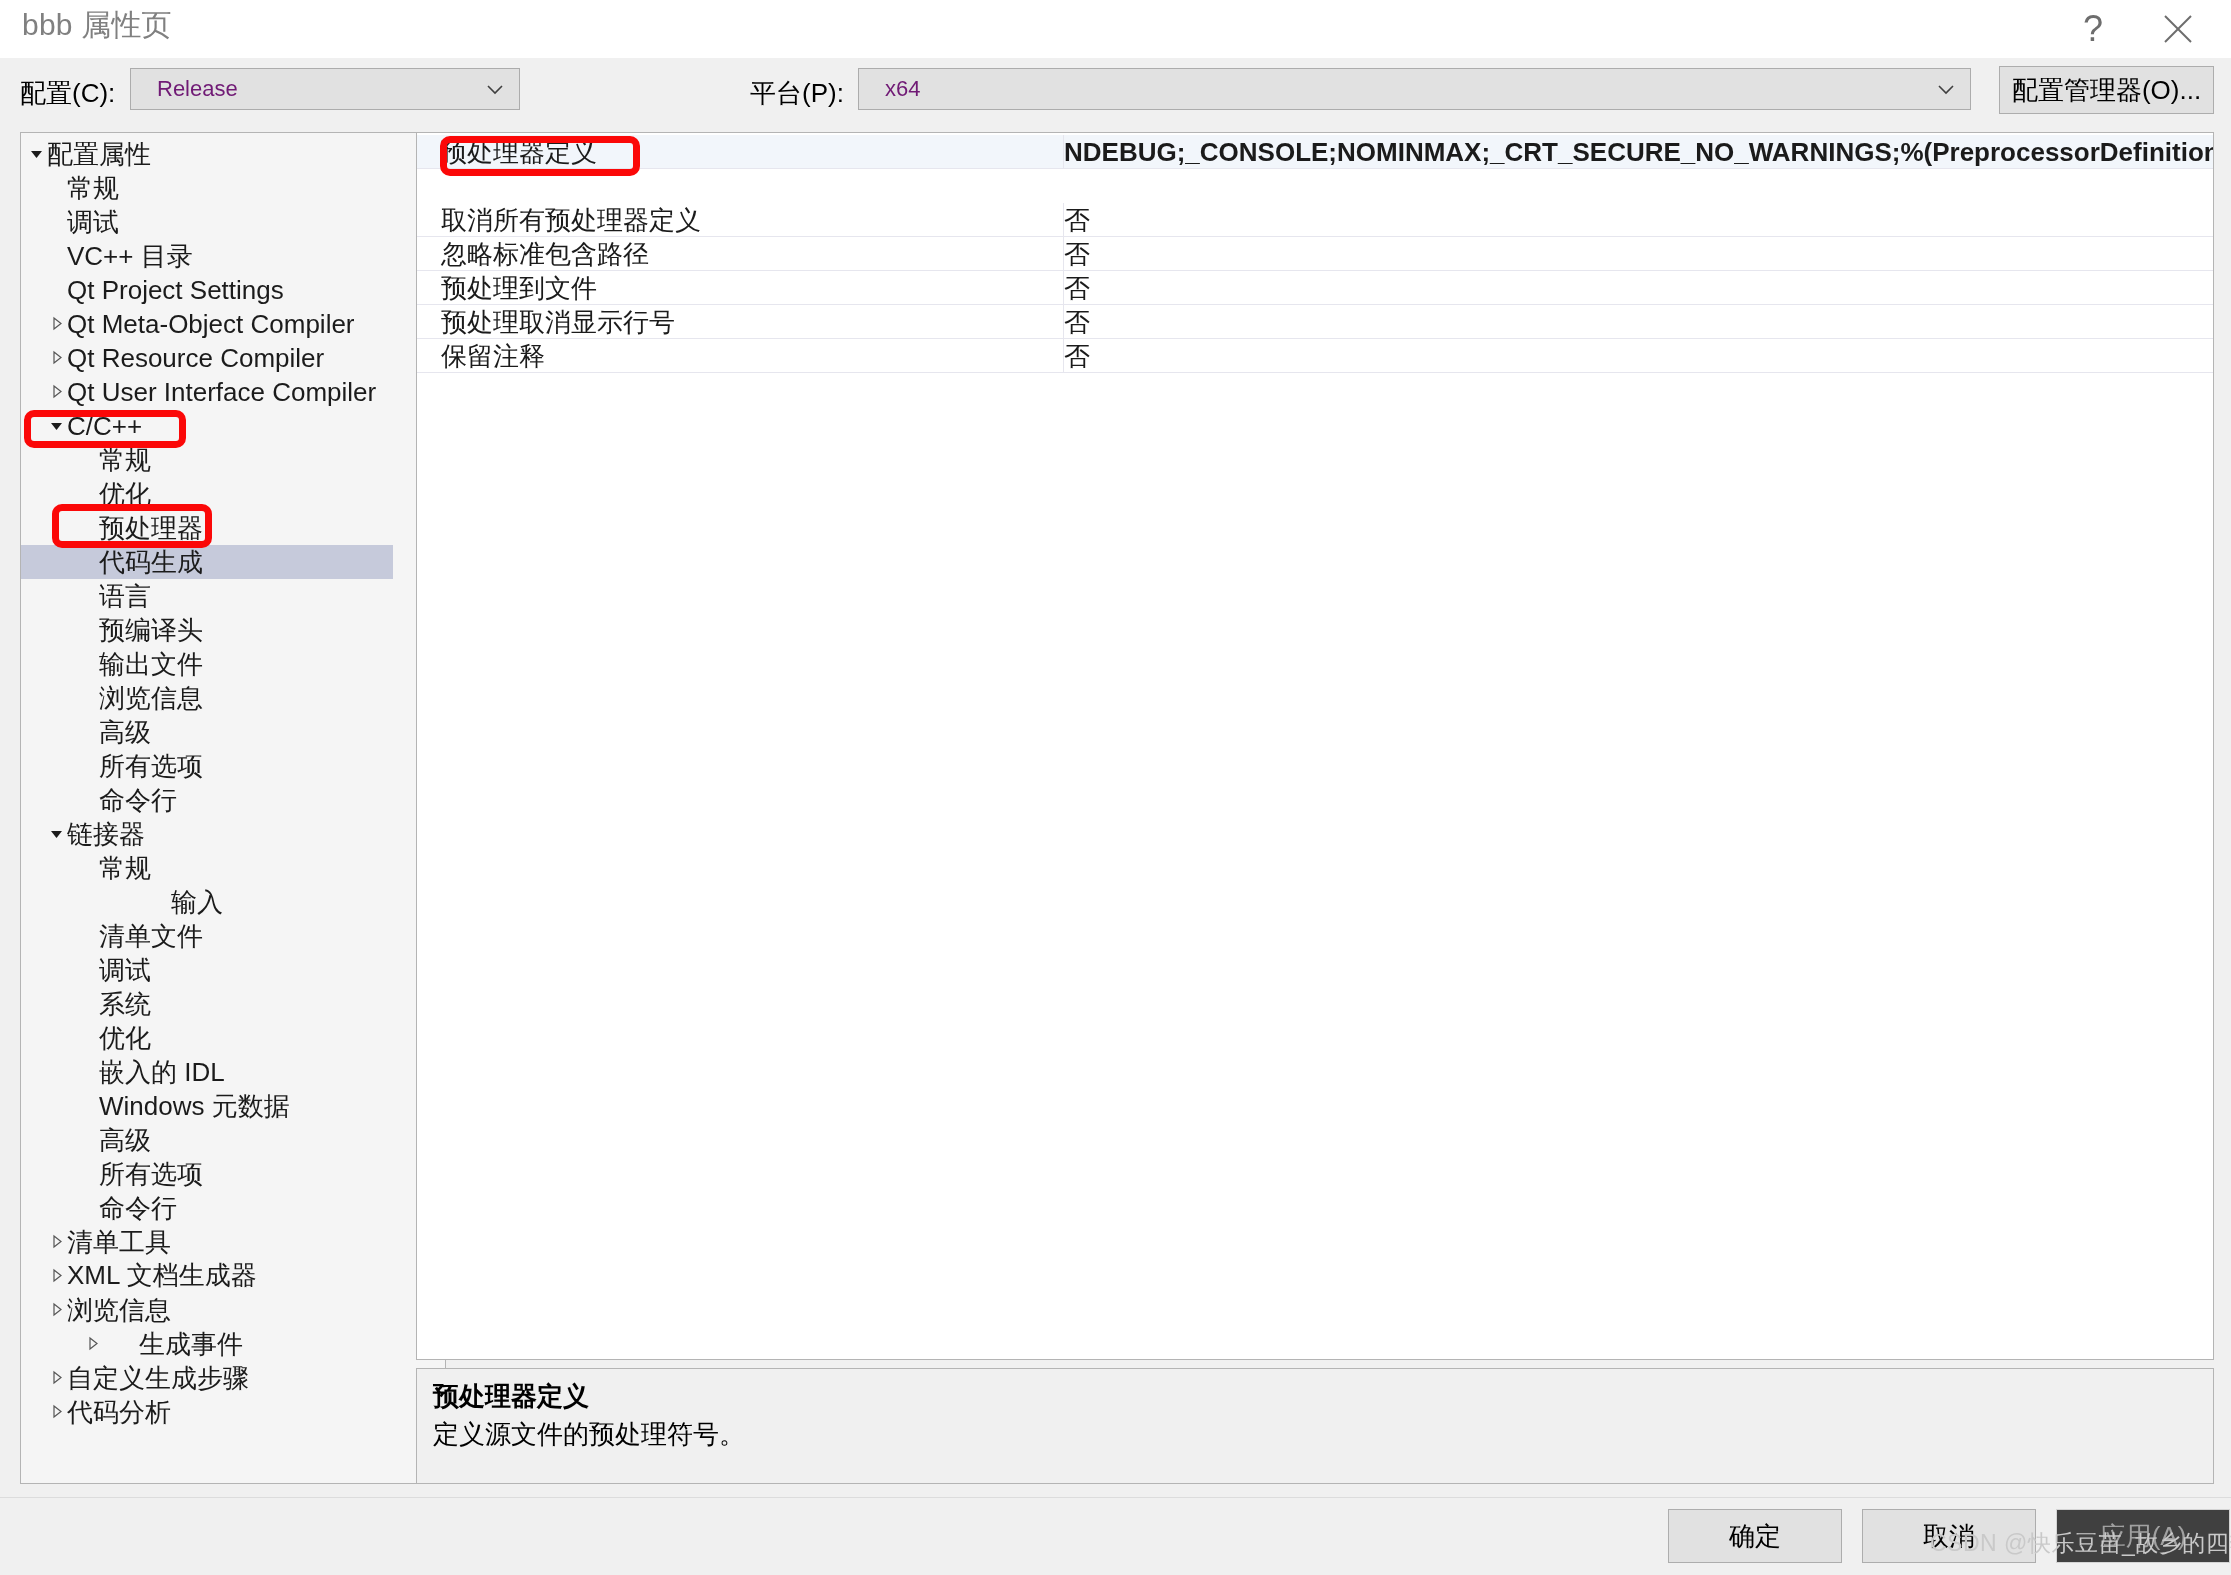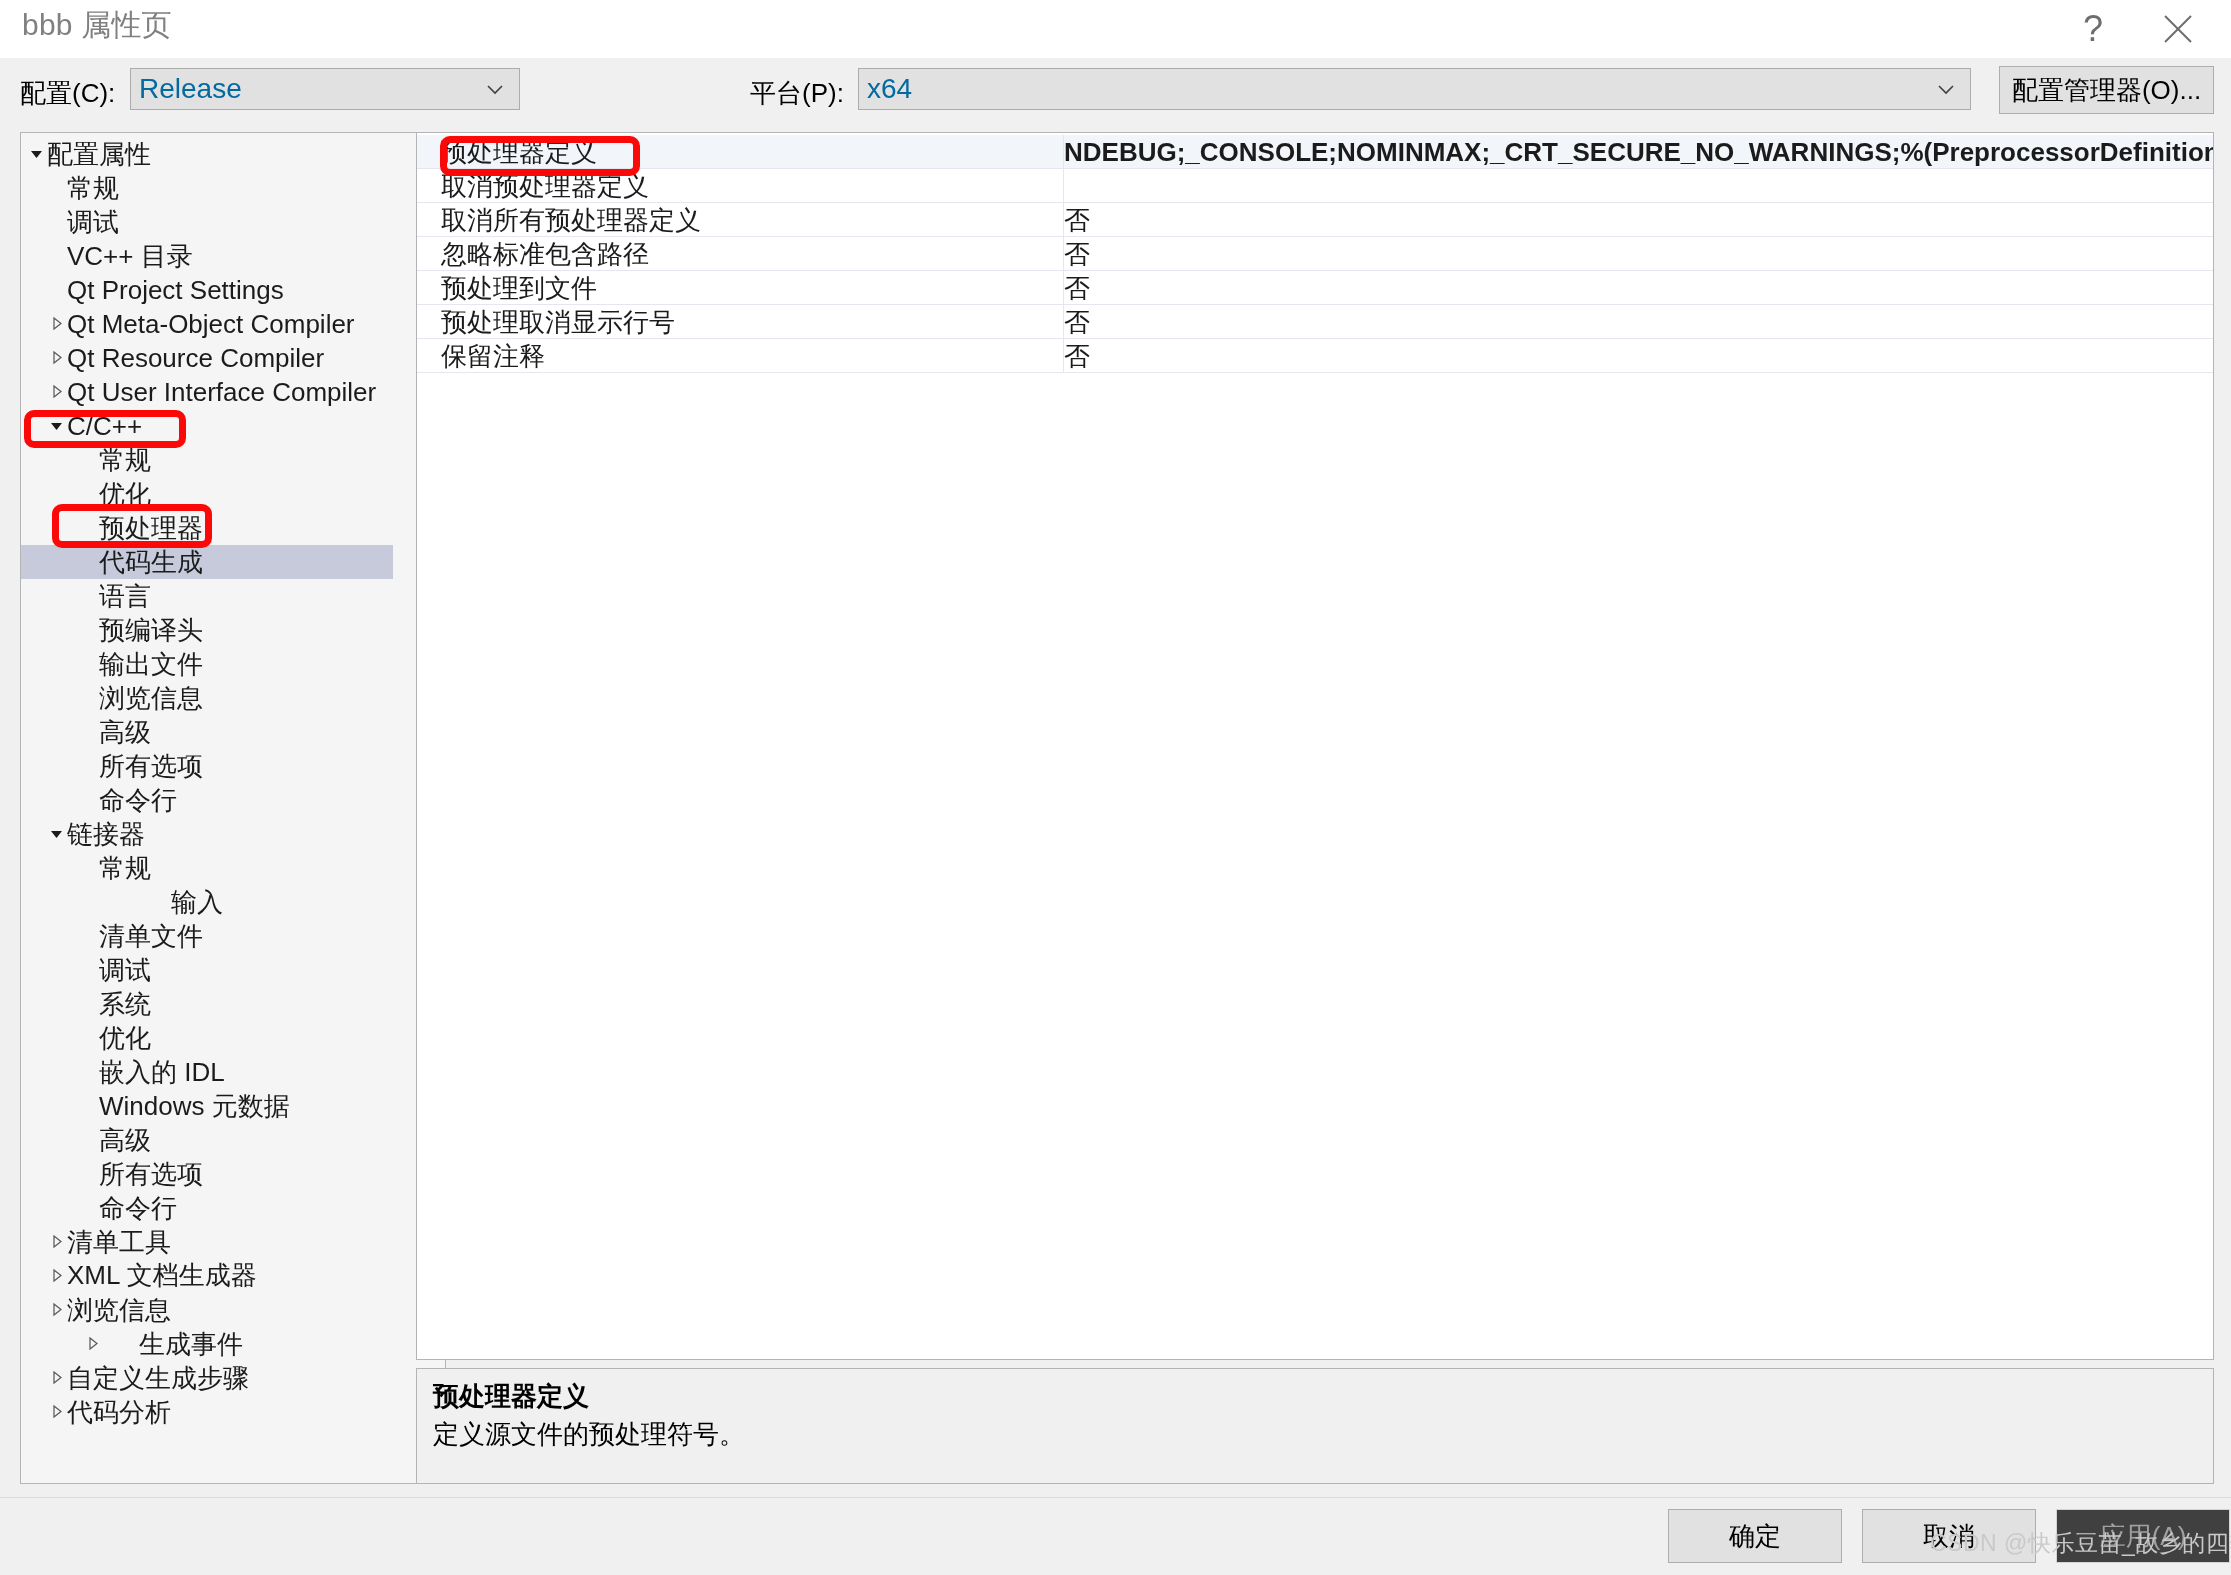--- a/index.html
+++ b/index.html
@@ -49,22 +49,22 @@
   }
   .lbl-config { left: 20px; top: 76px; }
   .lbl-platform { left: 750px; top: 76px; }
 
   .combo {
     position: absolute; height: 42px;
     background: #e1e1e1; border: 1px solid #acacac;
     box-sizing: border-box;
   }
   .combo .val {
-    position: absolute; left: 8px; top: 50%; transform: translateY(-50%);
-    font-size: 28px; color: #0369a1; white-space: nowrap;
+    position: absolute; left: 26px; top: 50%; transform: translateY(-50%);
+    font-size: 22px; color: #701a75; white-space: nowrap;
   }
   .combo .chev {
     position: absolute; right: 14px; top: 50%; transform: translateY(-50%);
     width: 20px; height: 20px; color: #404040;
   }
   .combo .chev svg { display: block; }
   .combo-config { left: 130px; top: 68px; width: 390px; }
   .combo-platform { left: 858px; top: 68px; width: 1113px; }
 
   .btn {
@@ -447,25 +447,20 @@
         <span class="tree-label">代码分析</span>
       </div>
     </div>
 
   <div class="grid-panel" id="grid-panel">
       <div class="grid-row selected" style="top: 2px;">
         <div class="grid-divider"></div>
         <div class="grid-name">预处理器定义</div>
         <div class="grid-value">NDEBUG;_CONSOLE;NOMINMAX;_CRT_SECURE_NO_WARNINGS;%(PreprocessorDefinitions)</div>
       </div>
-      <div class="grid-row" style="top: 36px;">
-        <div class="grid-divider"></div>
-        <div class="grid-name">取消预处理器定义</div>
-        <div class="grid-value"></div>
-      </div>
       <div class="grid-row" style="top: 70px;">
         <div class="grid-divider"></div>
         <div class="grid-name">取消所有预处理器定义</div>
         <div class="grid-value">否</div>
       </div>
       <div class="grid-row" style="top: 104px;">
         <div class="grid-divider"></div>
         <div class="grid-name">忽略标准包含路径</div>
         <div class="grid-value">否</div>
       </div>

